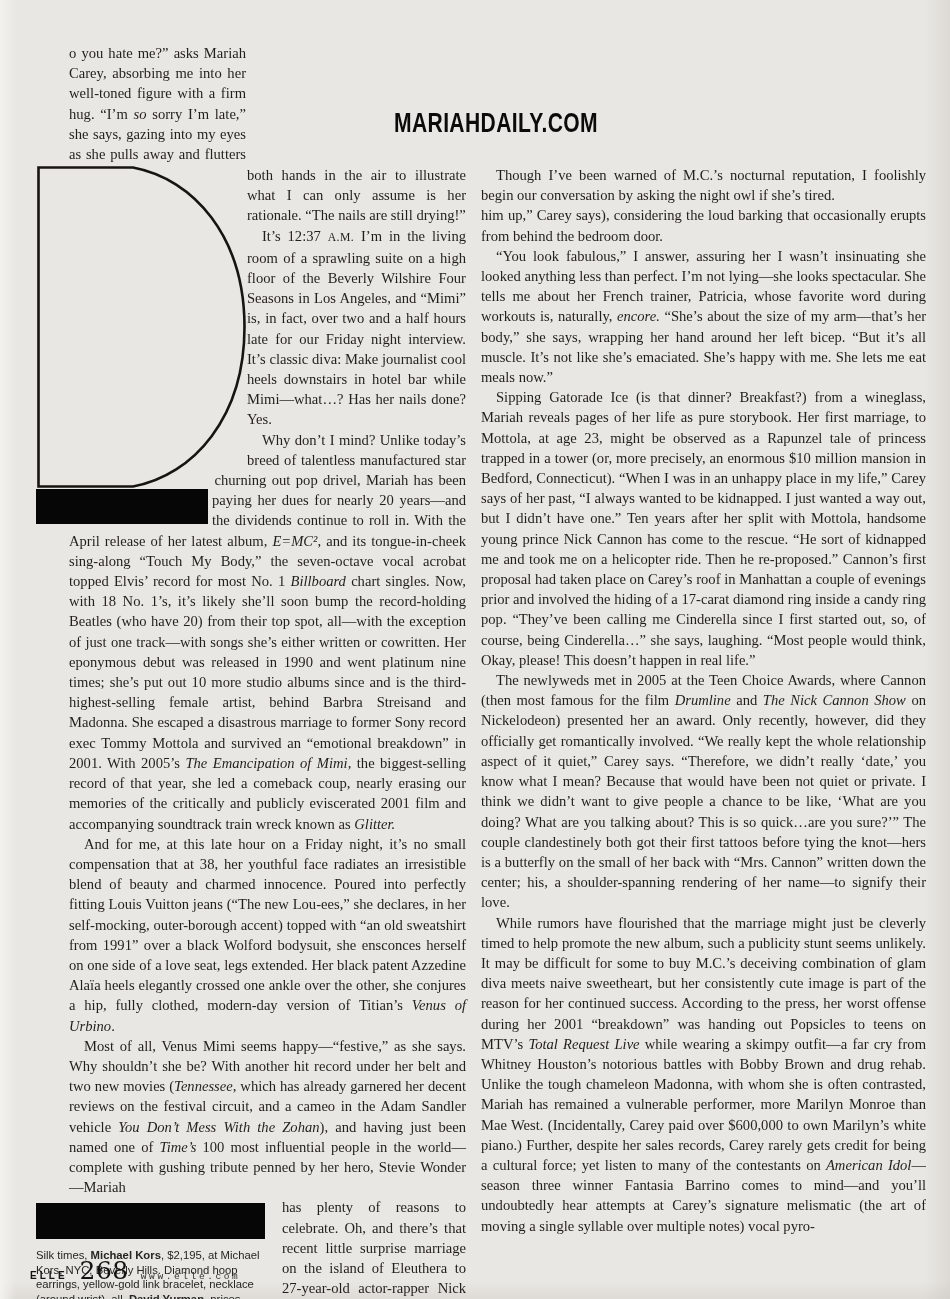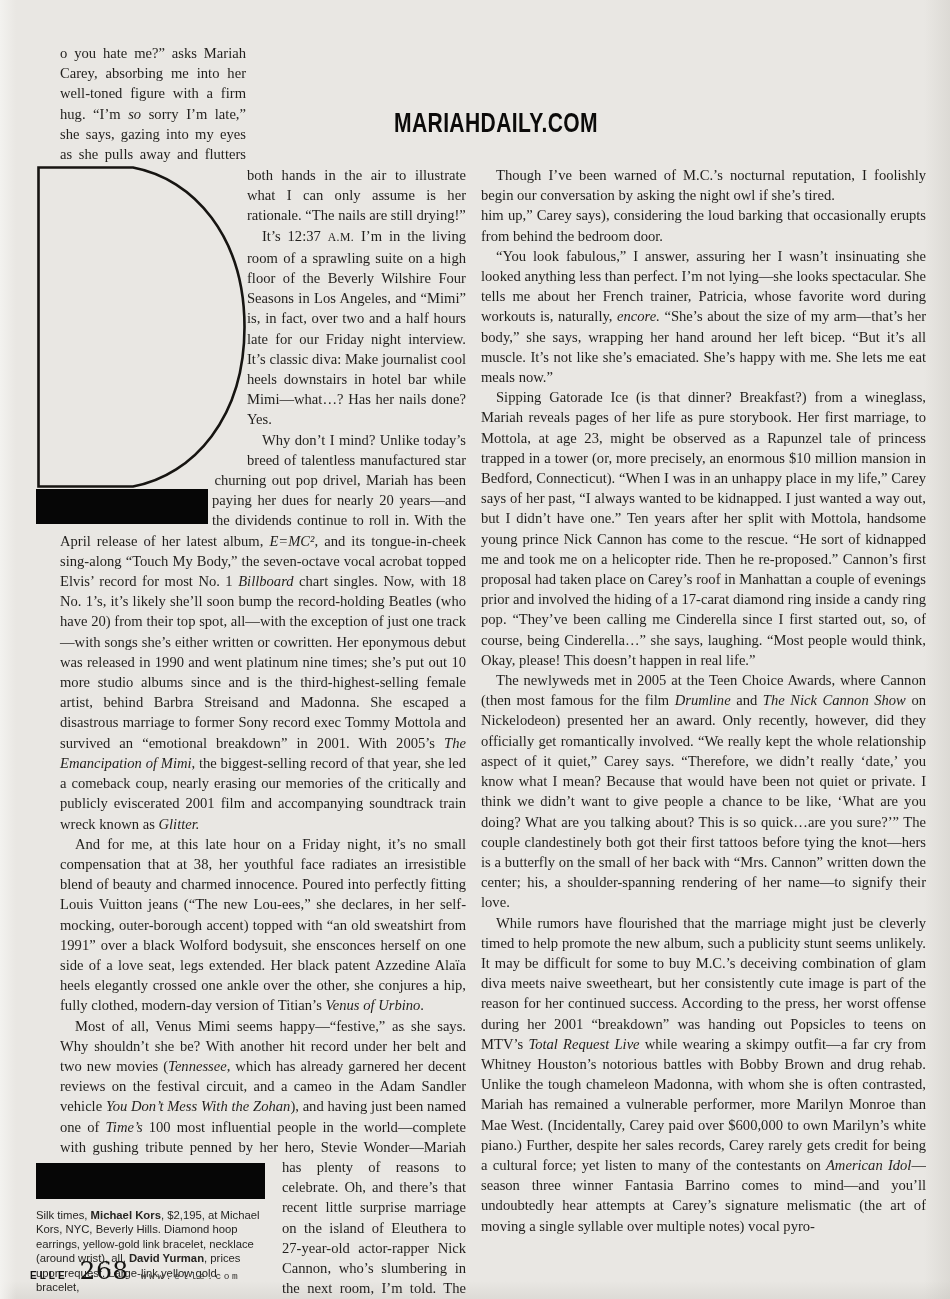--- a/index.html
+++ b/index.html
@@ -18,21 +18,21 @@
     font-family:"Liberation Sans","DejaVu Sans",sans-serif;
     font-weight:800;font-size:27px;line-height:1;letter-spacing:.5px;
     transform:scaleX(.78);transform-origin:0 0;color:#0c0b0a;white-space:nowrap;
   }
   .col{
     position:absolute;
     font-size:14.6px;line-height:20.2px;color:#211f1c;
   }
   .col-left{left:36px;top:43px;width:430px;}
   .col-right{left:481px;top:165px;width:445px;height:1098px;overflow:hidden;}
-  .jp{margin:0 0 0 24px;text-align:justify;}
+  .jp{margin:0 0 0 33px;text-align:justify;}
   .col-right .jp{margin-left:0;}
   .ind{text-indent:15px;}
   .cont{text-indent:0;}
   .joined{text-align-last:justify;}
   .it{font-style:italic;}
   .bd{font-weight:bold;}
   .sc{font-size:.8em;letter-spacing:.4px;}
   .top-spacer{float:right;width:220px;height:122px;}
   .dropfloat{
     float:left;width:211px;height:359px;

